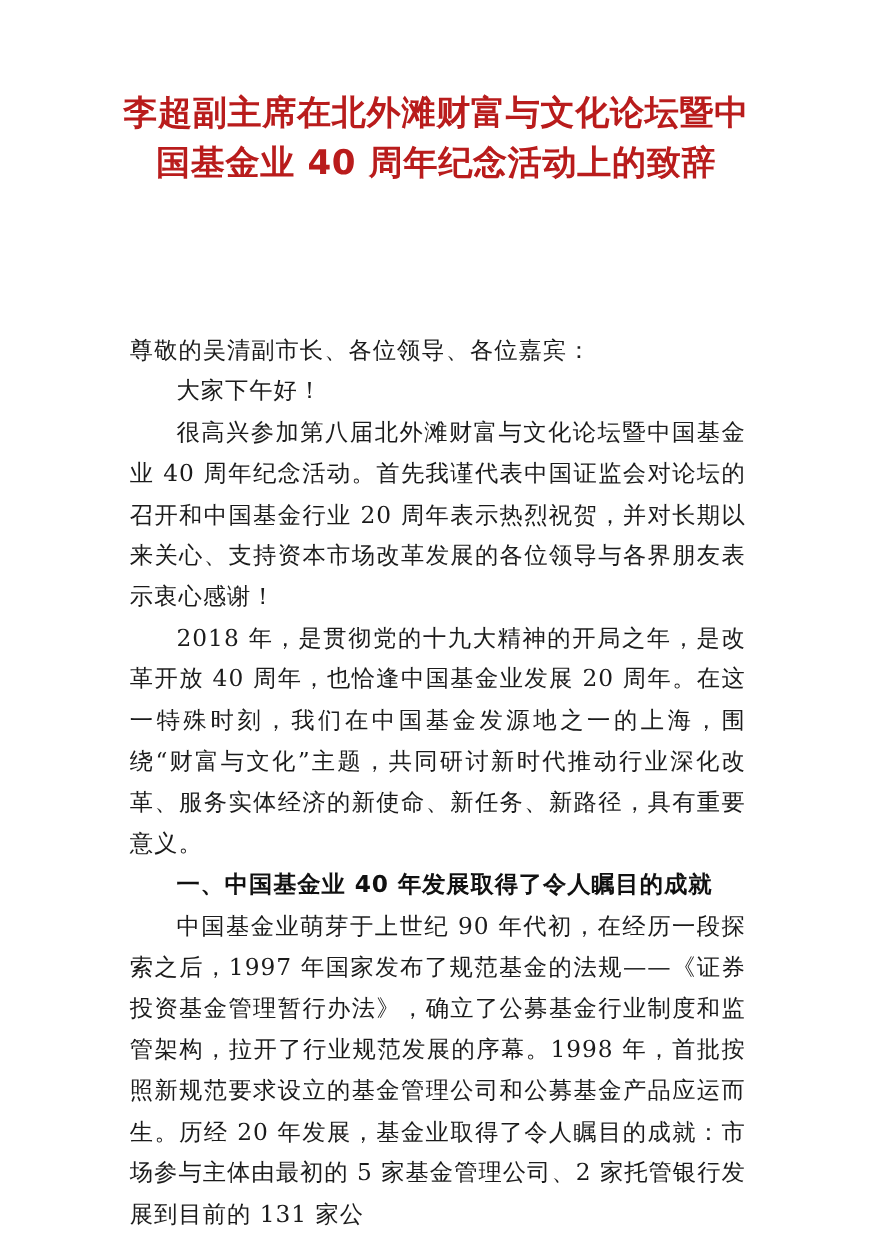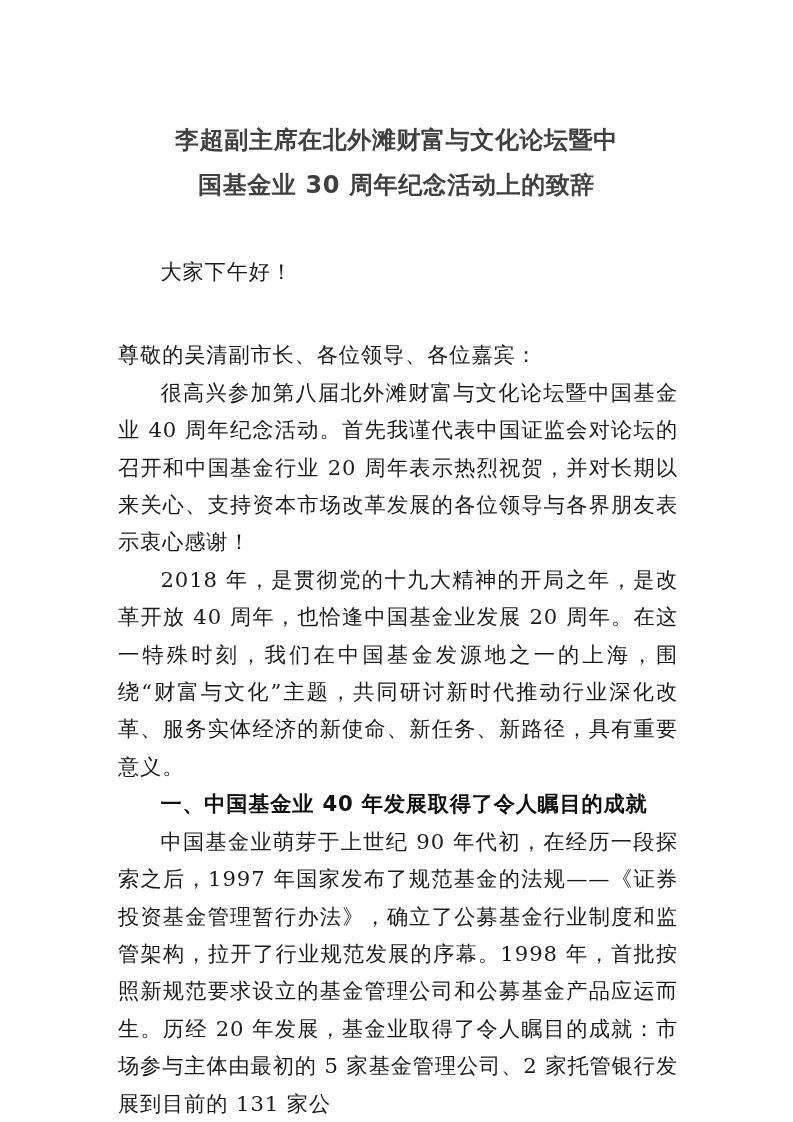--- a/index.html
+++ b/index.html
@@ -28,28 +28,28 @@
   .doc-body {
     position: absolute;
     left: 118px;
     top: 0;
     width: 560px;
   }
 
   
   .doc-title {
     margin: 0;
-    padding-top: 118px;
+    padding-top: 81px;
     text-align: center;
     font-family: "DejaVu Sans", "Liberation Sans", sans-serif;
     font-weight: 700;
-    font-size: 24px;
+    font-size: 31px;
     line-height: 44px;
     letter-spacing: 0.6px;
-    color: #404040;
+    color: #b91c1c;
     text-rendering: optimizeLegibility;
   }
 
   .title-line {
     display: block;
     white-space: nowrap;
   }
   .title-line.line2 {
     margin-top: 1px;
   }
@@ -87,28 +87,28 @@
     color: #111111;
   }
 </style>
 </head>
 <body>
 
 <div class="page">
 
   <h1 class="doc-title">
     <span class="title-line line1">李超副主席在北外滩财富与文化论坛暨中</span>
-    <span class="title-line line2">国基金业 30 周年纪念活动上的致辞</span>
+    <span class="title-line line2">国基金业 40 周年纪念活动上的致辞</span>
   </h1>
 
   <div class="doc-body" style="top:253px;">
 
+    <p class="para salutation">尊敬的吴清副市长、各位领导、各位嘉宾：</p>
+
     <p class="para indent">大家下午好！</p>
-
-    <p class="para salutation">尊敬的吴清副市长、各位领导、各位嘉宾：</p>
 
     <p class="para indent">很高兴参加第八届北外滩财富与文化论坛暨中国基金业 40 周年纪念活动。首先我谨代表中国证监会对论坛的召开和中国基金行业 20 周年表示热烈祝贺，并对长期以来关心、支持资本市场改革发展的各位领导与各界朋友表示衷心感谢！</p>
 
     <p class="para indent">2018 年，是贯彻党的十九大精神的开局之年，是改革开放 40 周年，也恰逢中国基金业发展 20 周年。在这一特殊时刻，我们在中国基金发源地之一的上海，围绕“财富与文化”主题，共同研讨新时代推动行业深化改革、服务实体经济的新使命、新任务、新路径，具有重要意义。</p>
 
     <p class="section-heading">一、中国基金业 40 年发展取得了令人瞩目的成就</p>
 
     <p class="para indent">中国基金业萌芽于上世纪 90 年代初，在经历一段探索之后，1997 年国家发布了规范基金的法规——《证券投资基金管理暂行办法》，确立了公募基金行业制度和监管架构，拉开了行业规范发展的序幕。1998 年，首批按照新规范要求设立的基金管理公司和公募基金产品应运而生。历经 20 年发展，基金业取得了令人瞩目的成就：市场参与主体由最初的 5 家基金管理公司、2 家托管银行发展到目前的 131 家公</p>
 
   </div>

